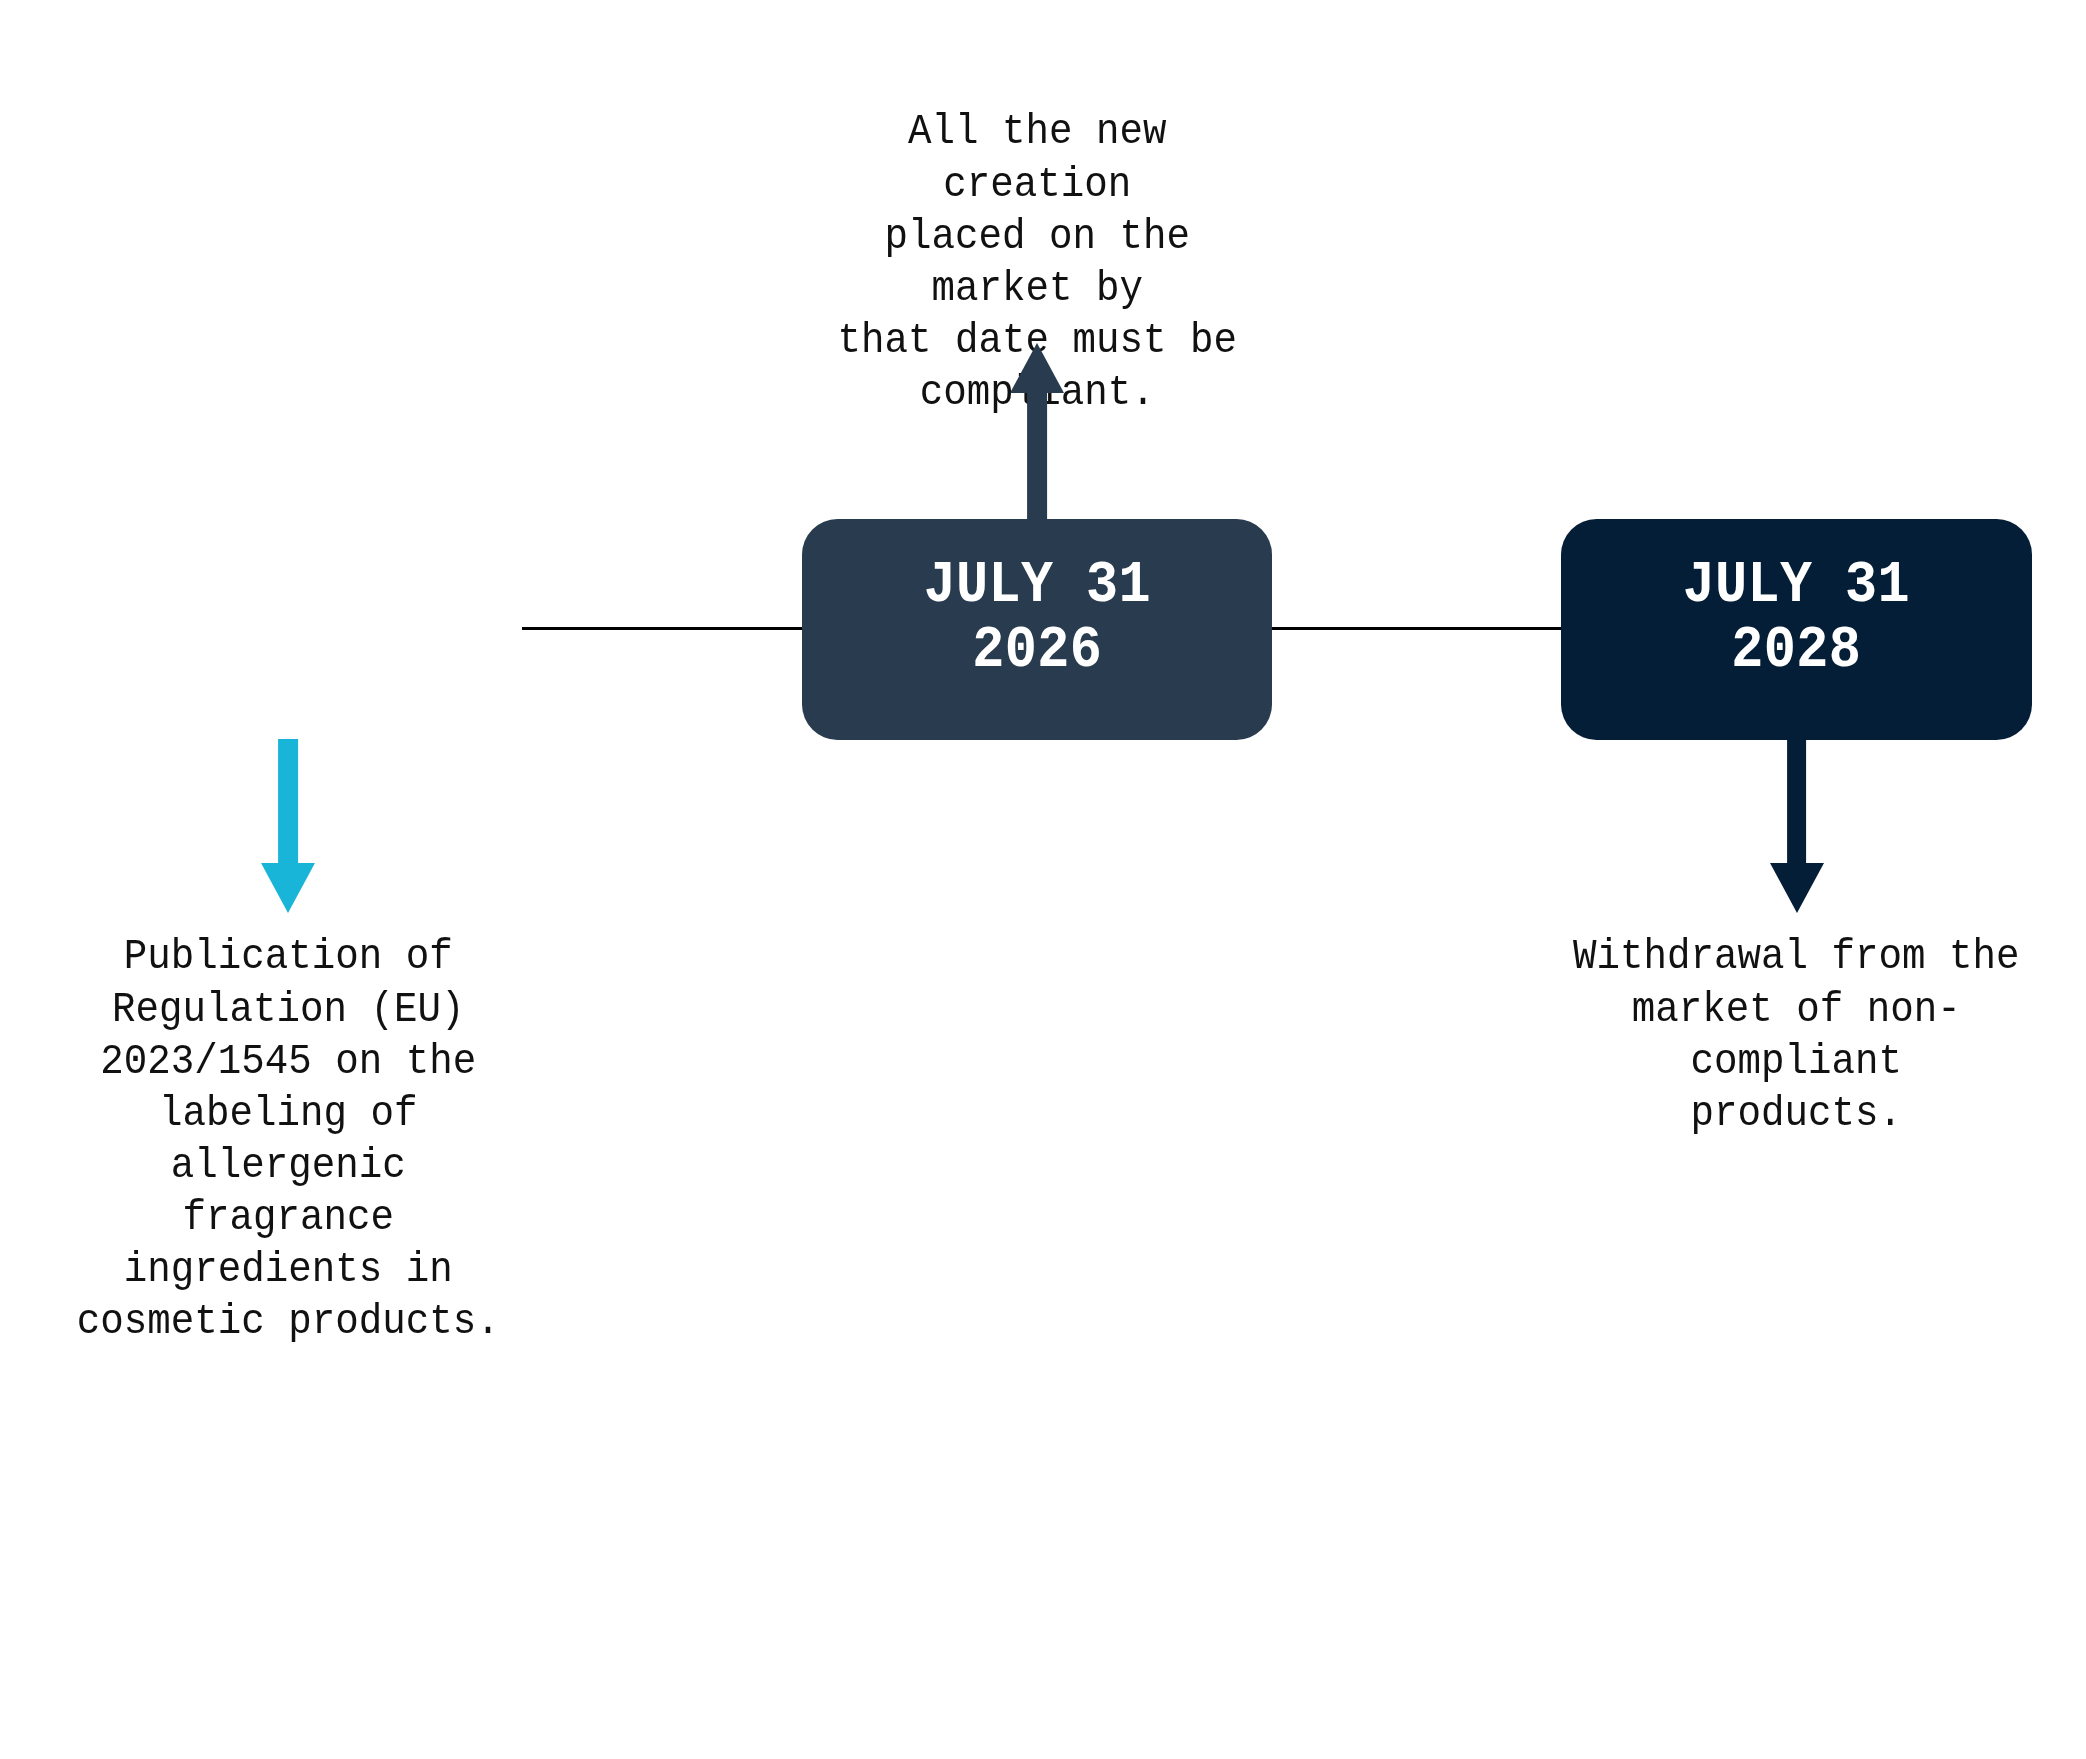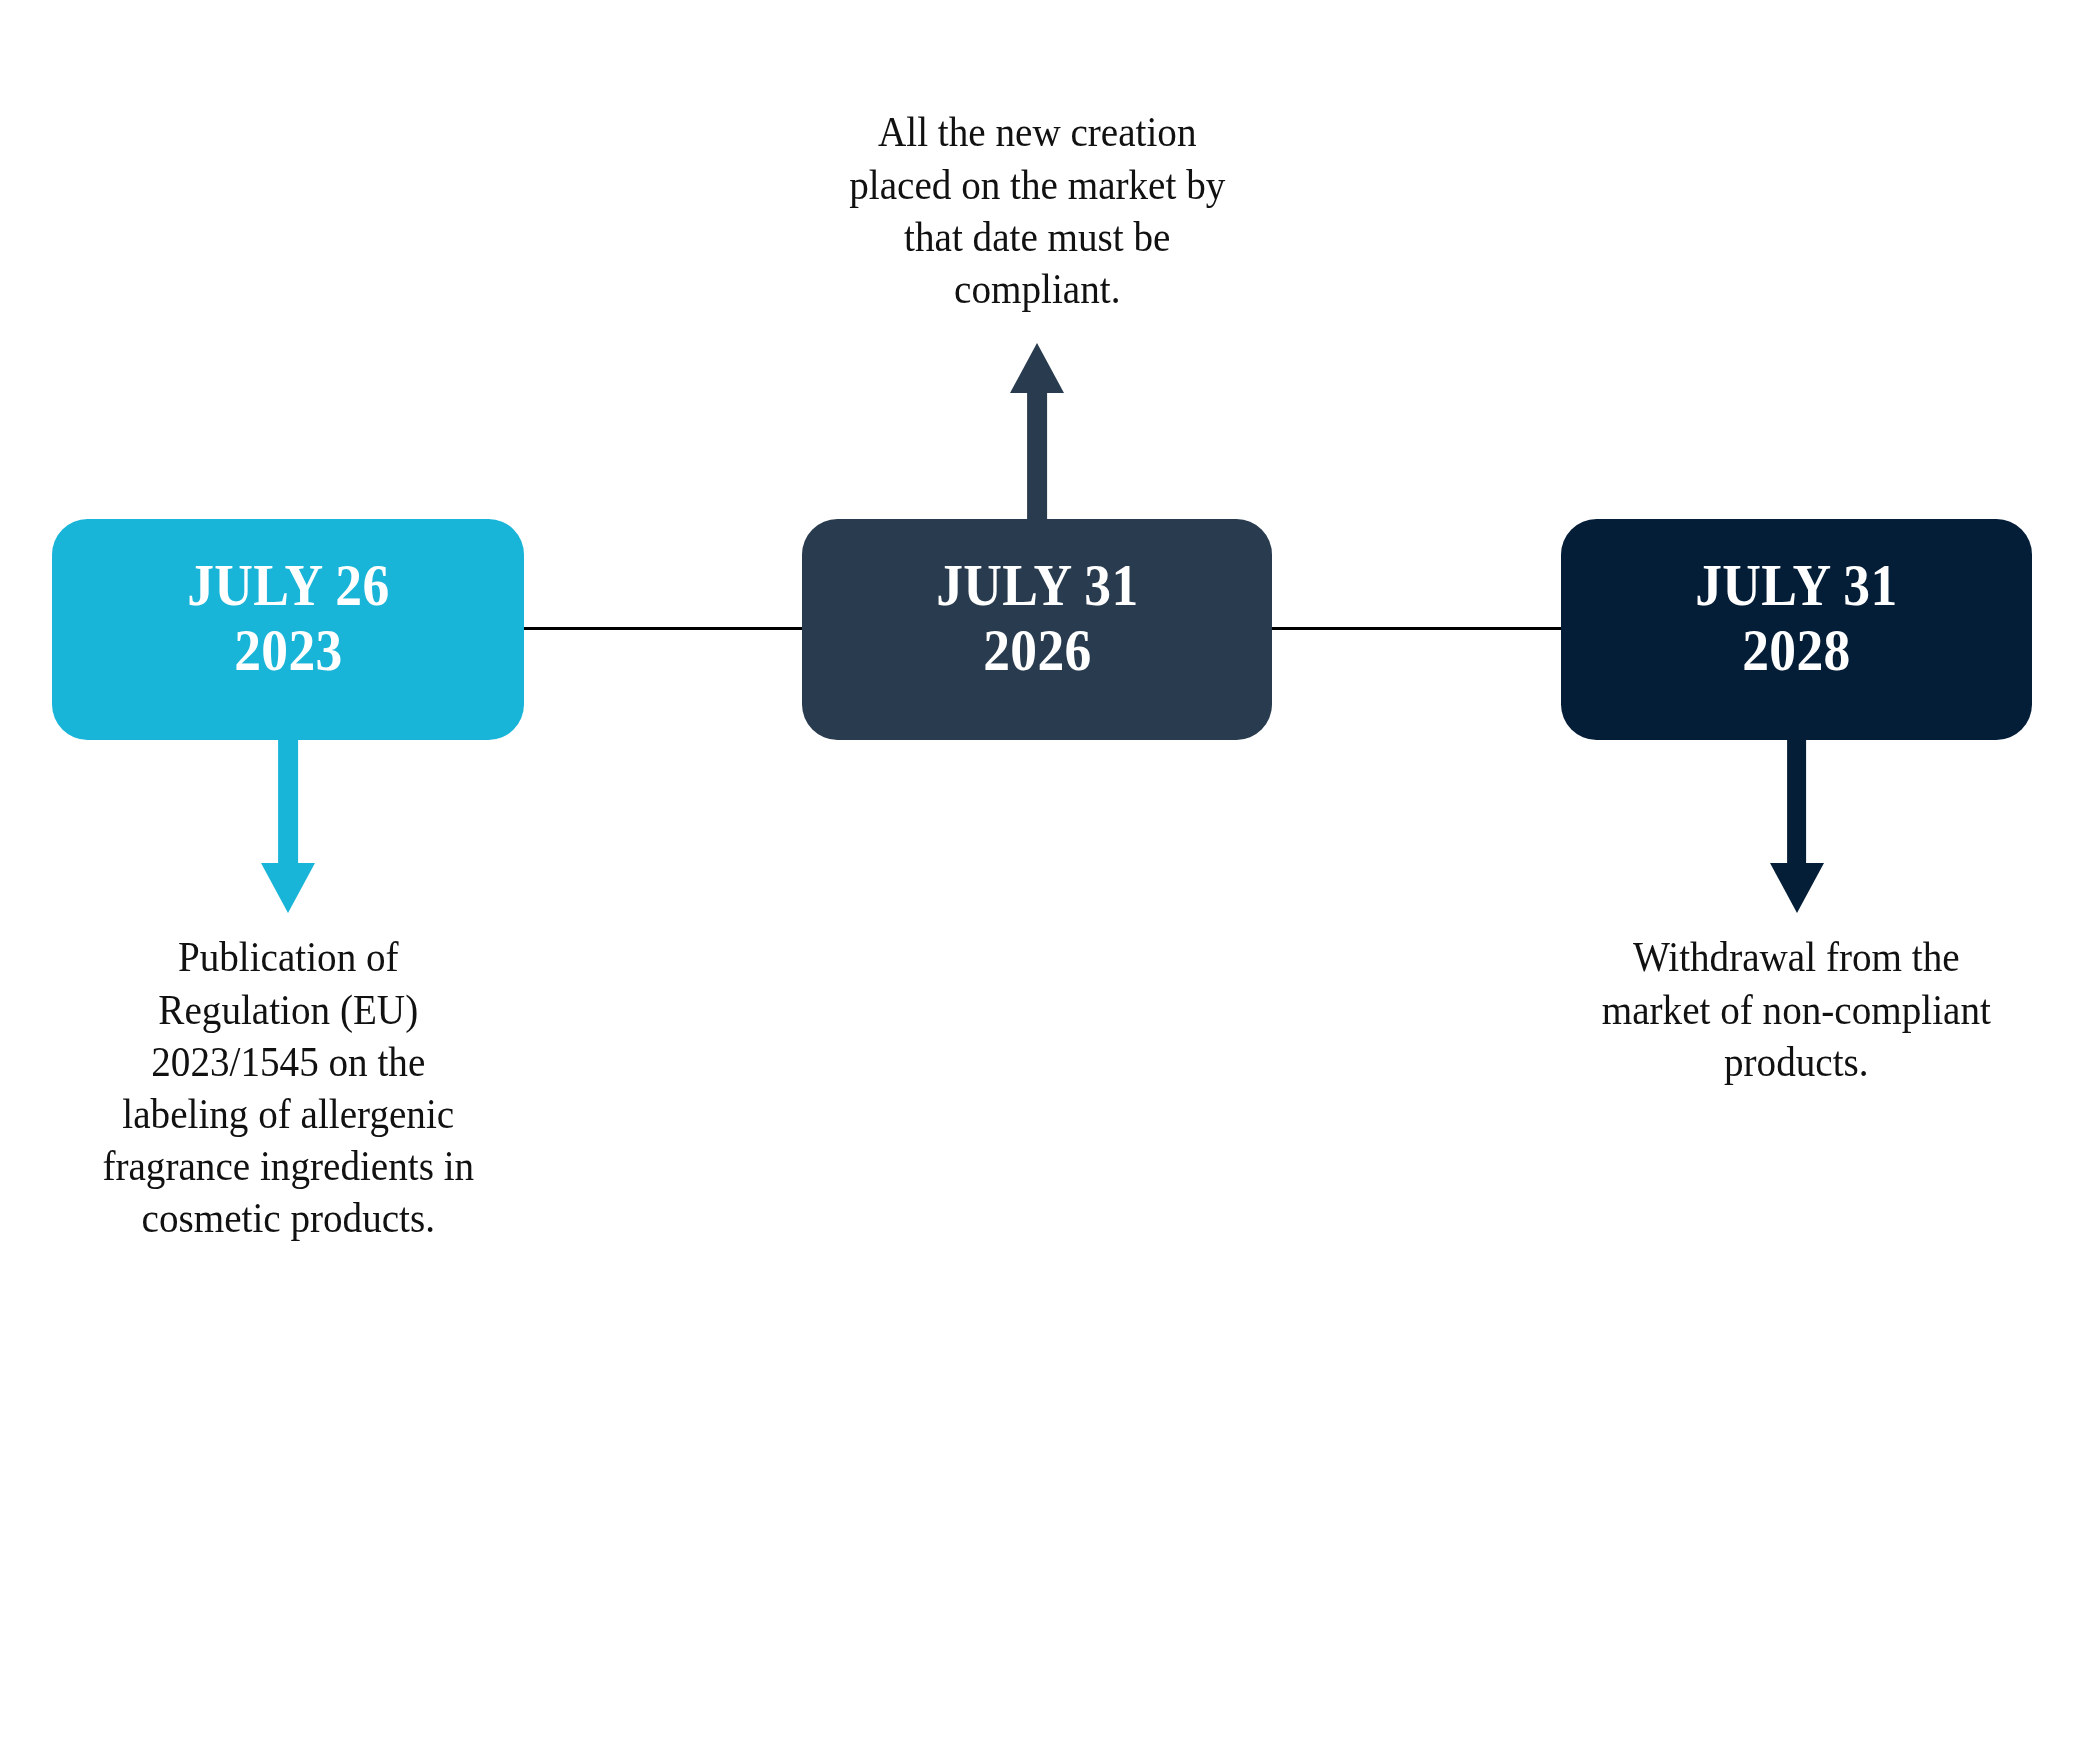--- a/index.html
+++ b/index.html
@@ -6,21 +6,21 @@
     margin: 0;
     padding: 0;
     background: #ffffff;
   }
   #canvas {
     position: relative;
     width: 100vw;
     height: 64.62vw; 
     background: var(--background, #fff);
     overflow: hidden;
-    font-family: Liberation Serif, serif;
+    font-family: Liberation Mono, monospace;
   }
 
   
   .connector {
     position: absolute;
     left: 25.0vw;
     width: 49.9vw;
     top: 30.06vw;
     height: 0.14vw;
     background: var(--line, #000);
@@ -125,26 +125,20 @@
   <div class="arrow" id="arrow-2023">
     <div class="stem"></div>
     <div class="head"></div>
   </div>
 
   <div class="arrow" id="arrow-2028">
     <div class="stem"></div>
     <div class="head"></div>
   </div>
 
-  <div class="box" id="box-2023">
-    <div class="date">
-      <span>JULY 26</span><br>
-      <span>2023</span>
-    </div>
-  </div>
 
   <div class="box" id="box-2026">
     <div class="date">
       <span>JULY 31</span><br>
       <span>2026</span>
     </div>
   </div>
 
   <div class="box" id="box-2028">
     <div class="date">

